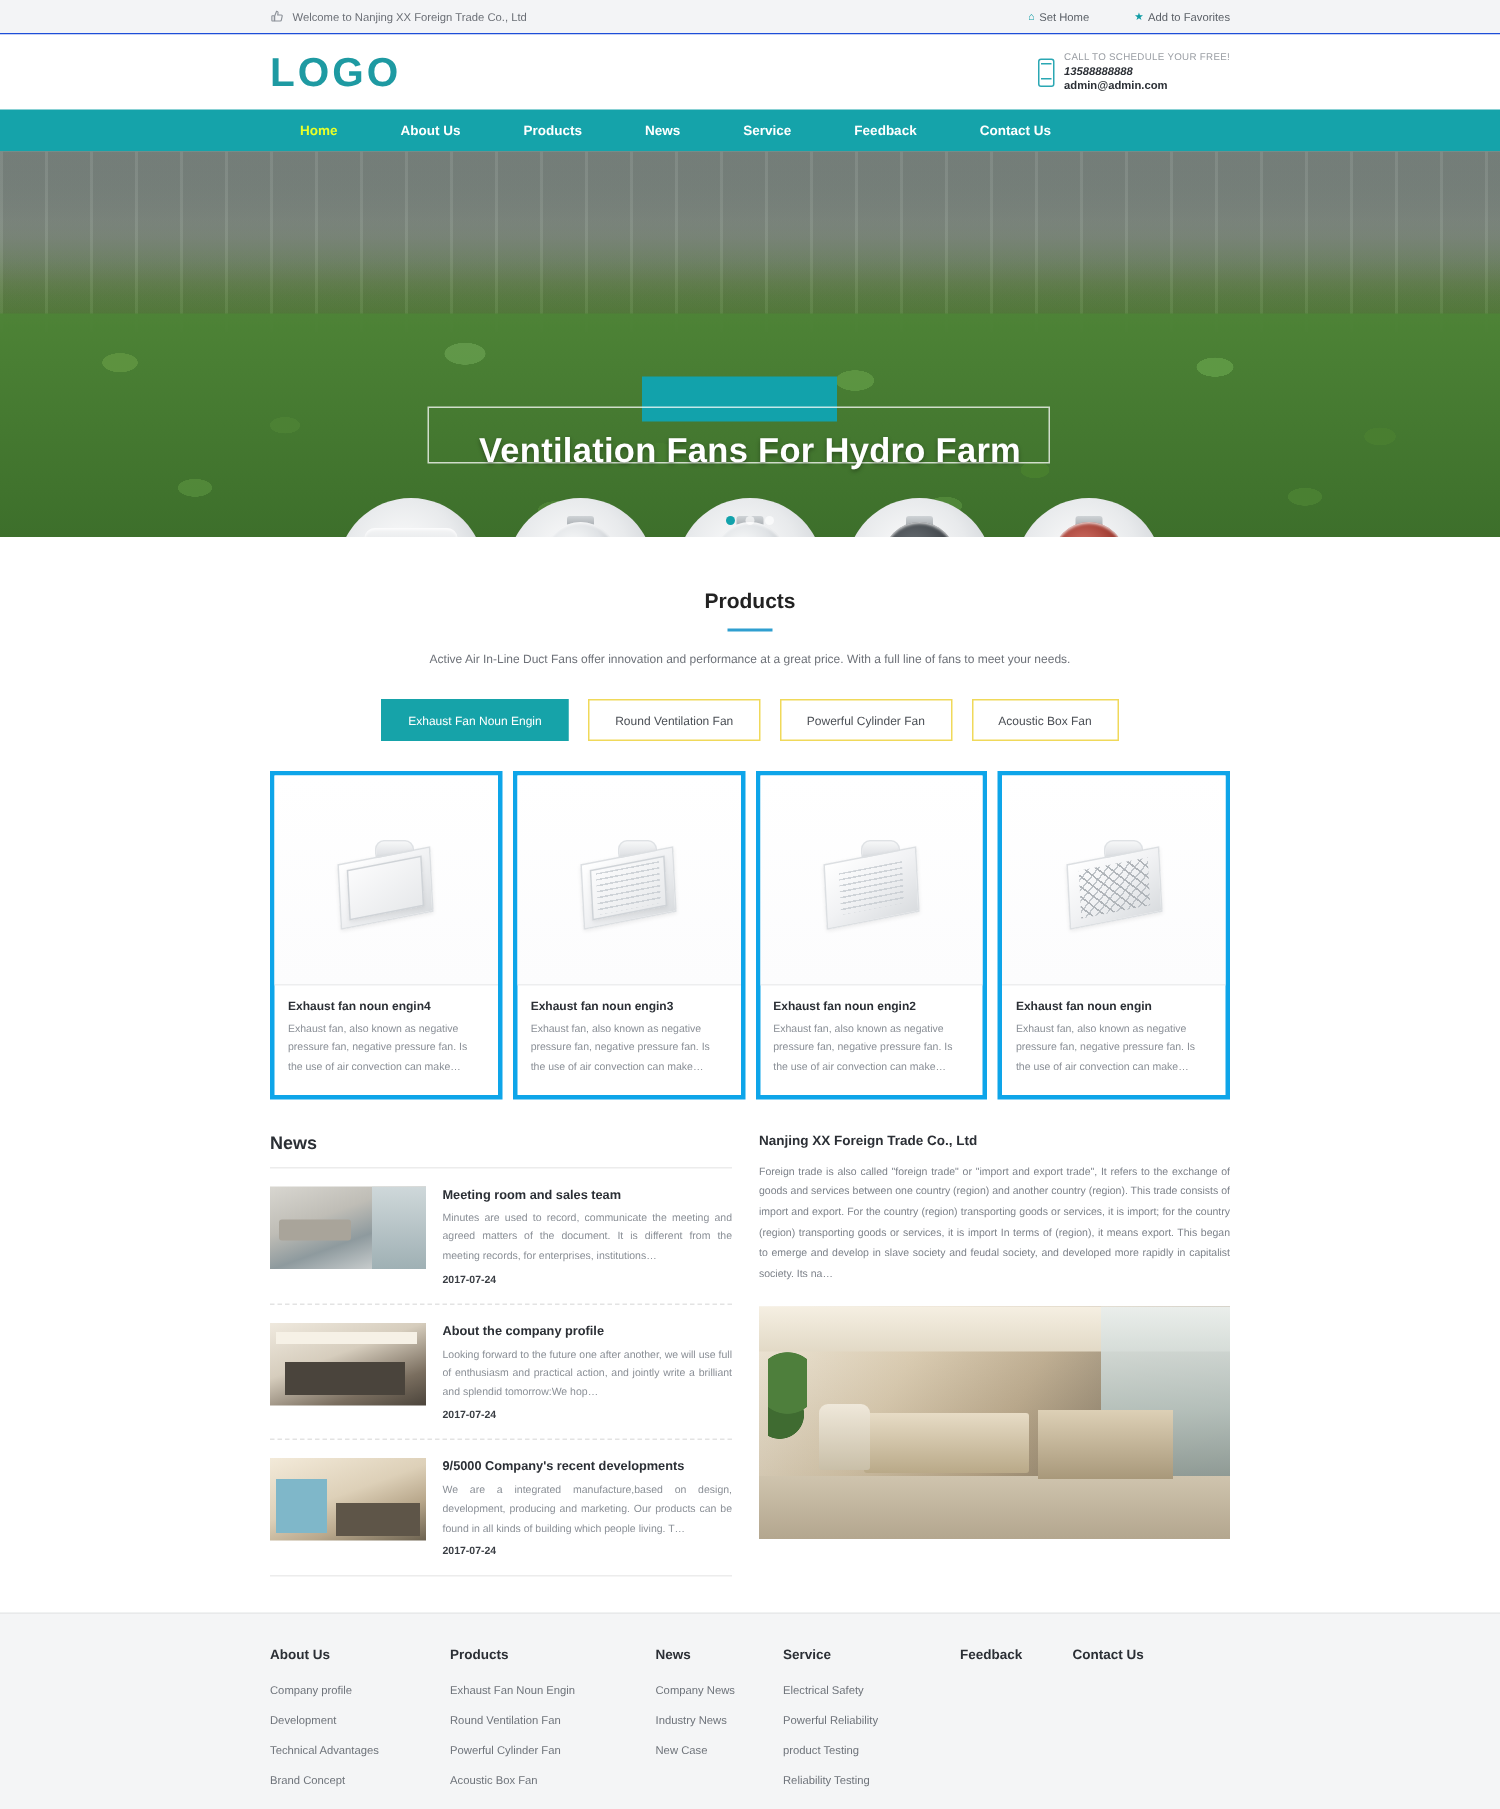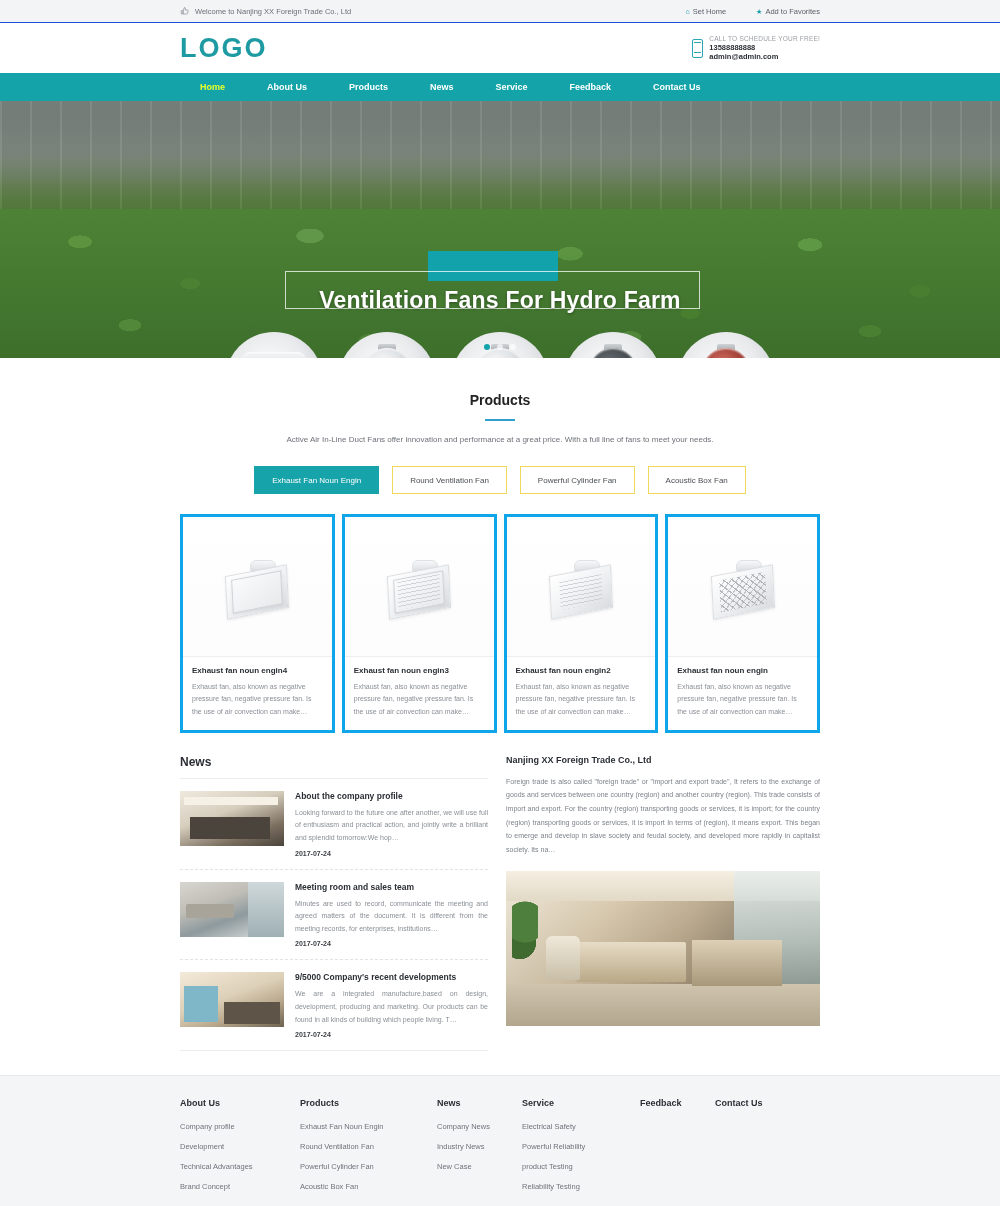--- a/index.html
+++ b/index.html
@@ -38,21 +38,21 @@
   .phone-icon {
     width: 11px; height: 19px; border: 1.2px solid #2aa7b3; border-radius: 2px;
     position: relative; flex: 0 0 auto;
   }
   .phone-icon::before {
     content: ""; position: absolute; left: 1px; right: 1px; top: 2.5px; bottom: 3.5px;
     border-top: 1.2px solid #2aa7b3; border-bottom: 1.2px solid #2aa7b3;
   }
   .contact-text { line-height: 1.25; }
   .contact-head { font-size: 6.5px; color: #9a9ea4; letter-spacing: .2px; }
-  .contact-num { font-size: 7.5px; color: #2b2f35; font-weight: bold; }
+  .contact-num { font-size: 7.5px; color: #2b2f35; font-weight: bold; font-style: italic; }
   .contact-mail { font-size: 7.5px; color: #2b2f35; font-weight: bold; }
 
   
   .nav { height: 28px; background: #15a3aa; }
   .nav .wrap { display: flex; align-items: center; height: 100%; }
   .nav-item {
     font-size: 9px; font-weight: bold; color: #ffffff; padding: 0 21px;
     cursor: pointer; white-space: nowrap;
   }
   .nav-item:first-child { padding-left: 20px; }
@@ -412,33 +412,33 @@
           <div class="card-desc">Exhaust fan, also known as negative pressure fan, negative pressure fan. Is the use of air convection can make…</div>
         </div>
       </div>
     </div>
 
     <div class="lower">
       <div class="news-col">
         <div class="news-head">News</div>
 
         <div class="news-item">
+          <div class="news-thumb nt1"></div>
+          <div class="news-text">
+            <div class="news-title">Meeting room and sales team</div>
+            <div class="news-desc">Minutes are used to record, communicate the meeting and agreed matters of the document. It is different from the meeting records, for enterprises, institutions…</div>
+            <div class="news-date">2017-07-24</div>
+          </div>
+        </div>
+
+        <div class="news-item">
           <div class="news-thumb nt2"></div>
           <div class="news-text">
             <div class="news-title">About the company profile</div>
             <div class="news-desc">Looking forward to the future one after another, we will use full of enthusiasm and practical action, and jointly write a brilliant and splendid tomorrow:We hop…</div>
-            <div class="news-date">2017-07-24</div>
-          </div>
-        </div>
-
-        <div class="news-item">
-          <div class="news-thumb nt1"></div>
-          <div class="news-text">
-            <div class="news-title">Meeting room and sales team</div>
-            <div class="news-desc">Minutes are used to record, communicate the meeting and agreed matters of the document. It is different from the meeting records, for enterprises, institutions…</div>
             <div class="news-date">2017-07-24</div>
           </div>
         </div>
 
         <div class="news-item">
           <div class="news-thumb nt3"></div>
           <div class="news-text">
             <div class="news-title">9/5000 Company's recent developments</div>
             <div class="news-desc">We are a integrated manufacture,based on design, development, producing and marketing. Our products can be found in all kinds of building which people living. T…</div>
             <div class="news-date">2017-07-24</div>

